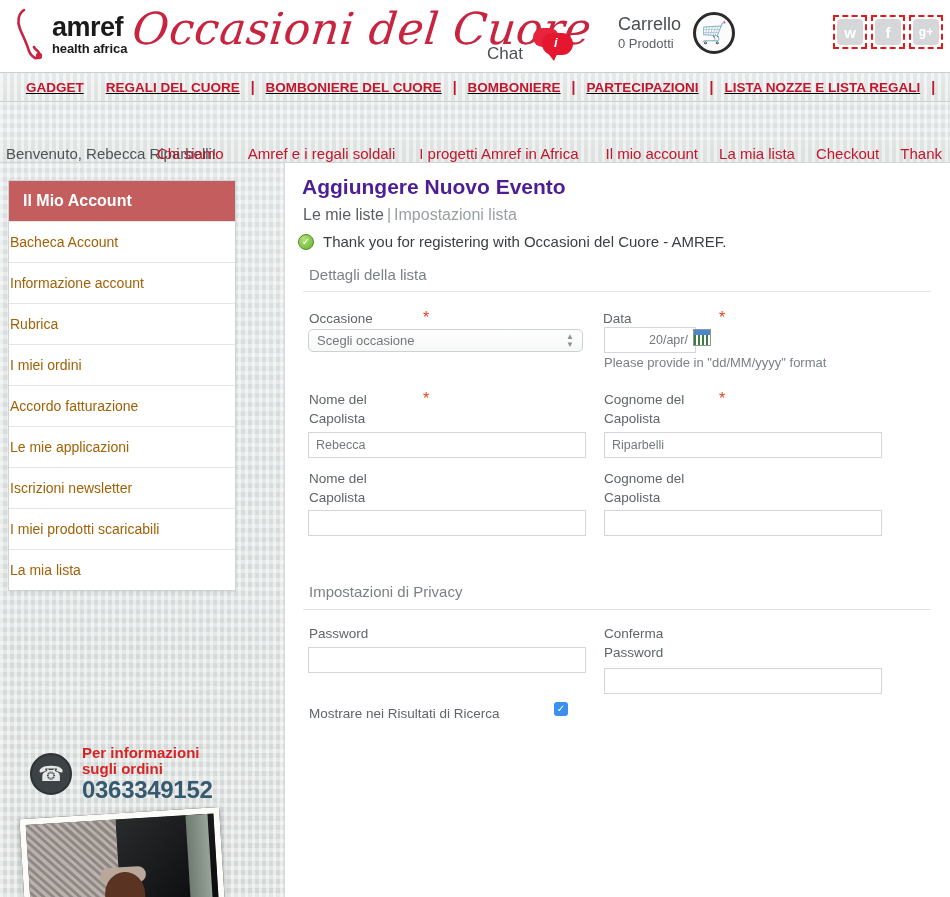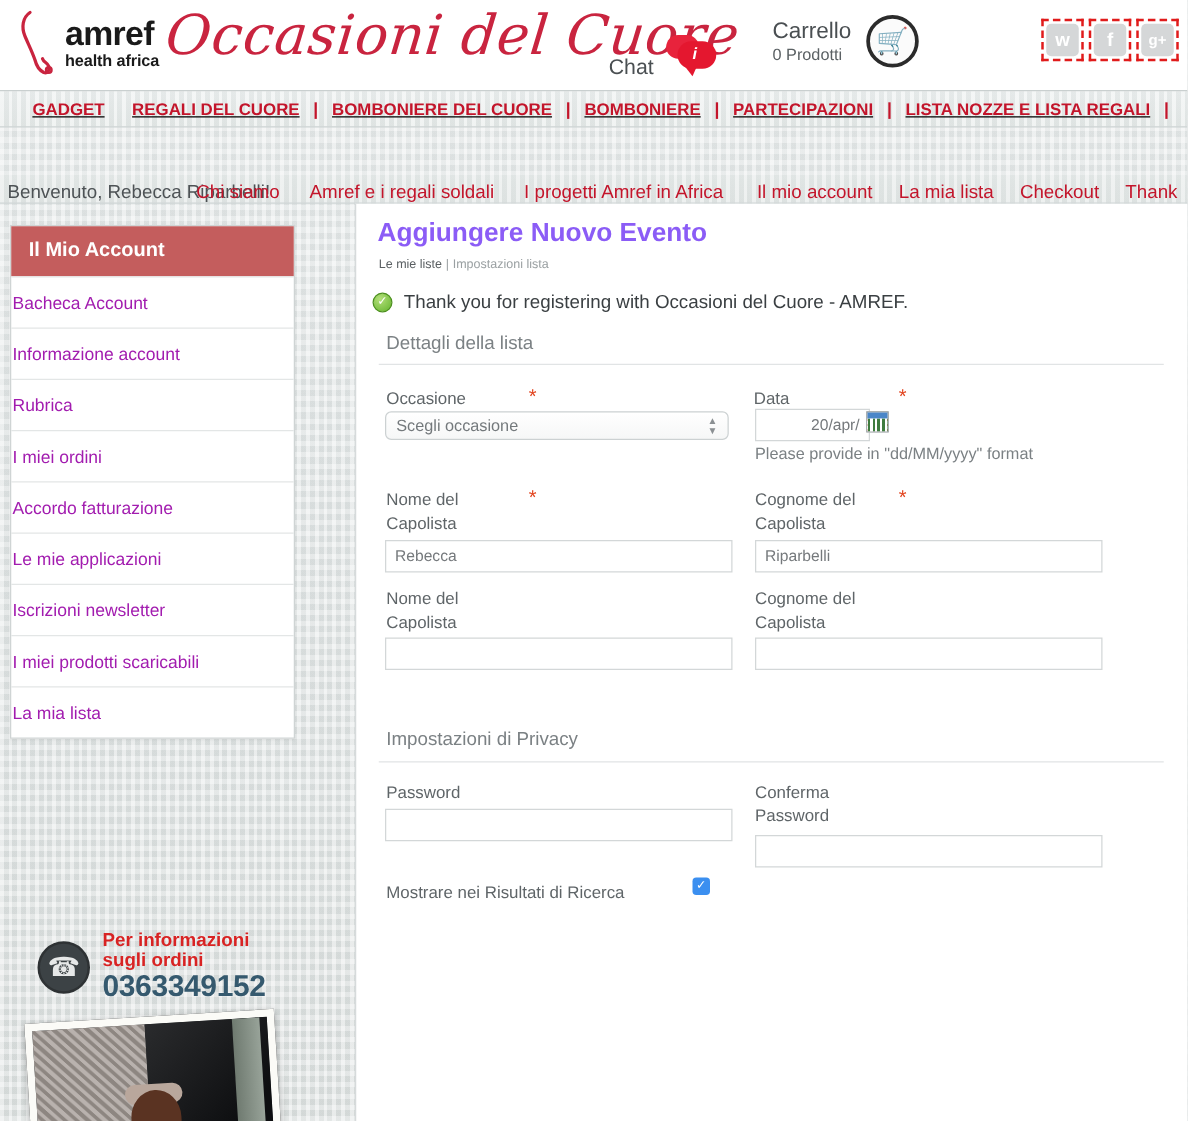--- a/index.html
+++ b/index.html
@@ -153,21 +153,21 @@
     box-shadow: 0 1px 2px rgba(0,0,0,0.06);
   }
   .sidebar-head {
     background: #c45d5d;
     color: #ffffff;
     font-size: 16px; font-weight: bold;
     padding: 11px 14px;
   }
   .sidebar-item {
     padding: 12px 1px;
-    font-size: 14px; color: #a21caf;
+    font-size: 14px; color: #a16207;
     border-top: 1px solid #e3e6e6;
     cursor: pointer;
   }
   .sidebar-item:first-of-type { border-top: none; }
 
   
   .phone-info {
     position: absolute; left: 30px; top: 582px;
     display: flex; align-items: center; gap: 10px;
   }
@@ -227,25 +227,25 @@
 
   
   .main-panel {
     position: absolute; left: 284px; top: 0px;
     width: 666px; height: 882px;
     background: #ffffff;
     border-left: 1px solid #d6dadb;
   }
   .page-title {
     position: absolute; left: 17px; top: 12px;
-    color: #8b5cf6; font-size: 21px; font-weight: bold;
+    color: #4c1d95; font-size: 21px; font-weight: bold;
   }
   .breadcrumb {
     position: absolute; left: 18px; top: 43px;
-    font-size: 10px;
+    font-size: 16px;
   }
   .bc-link { color: #5a5f62; cursor: pointer; }
   .bc-sep { color: #9aa0a2; margin: 0 3px; }
   .bc-current { color: #9aa0a2; }
 
   .success-msg {
     position: absolute; left: 13px; top: 70px;
     display: flex; align-items: center; gap: 9px;
   }
   .check-icon {

